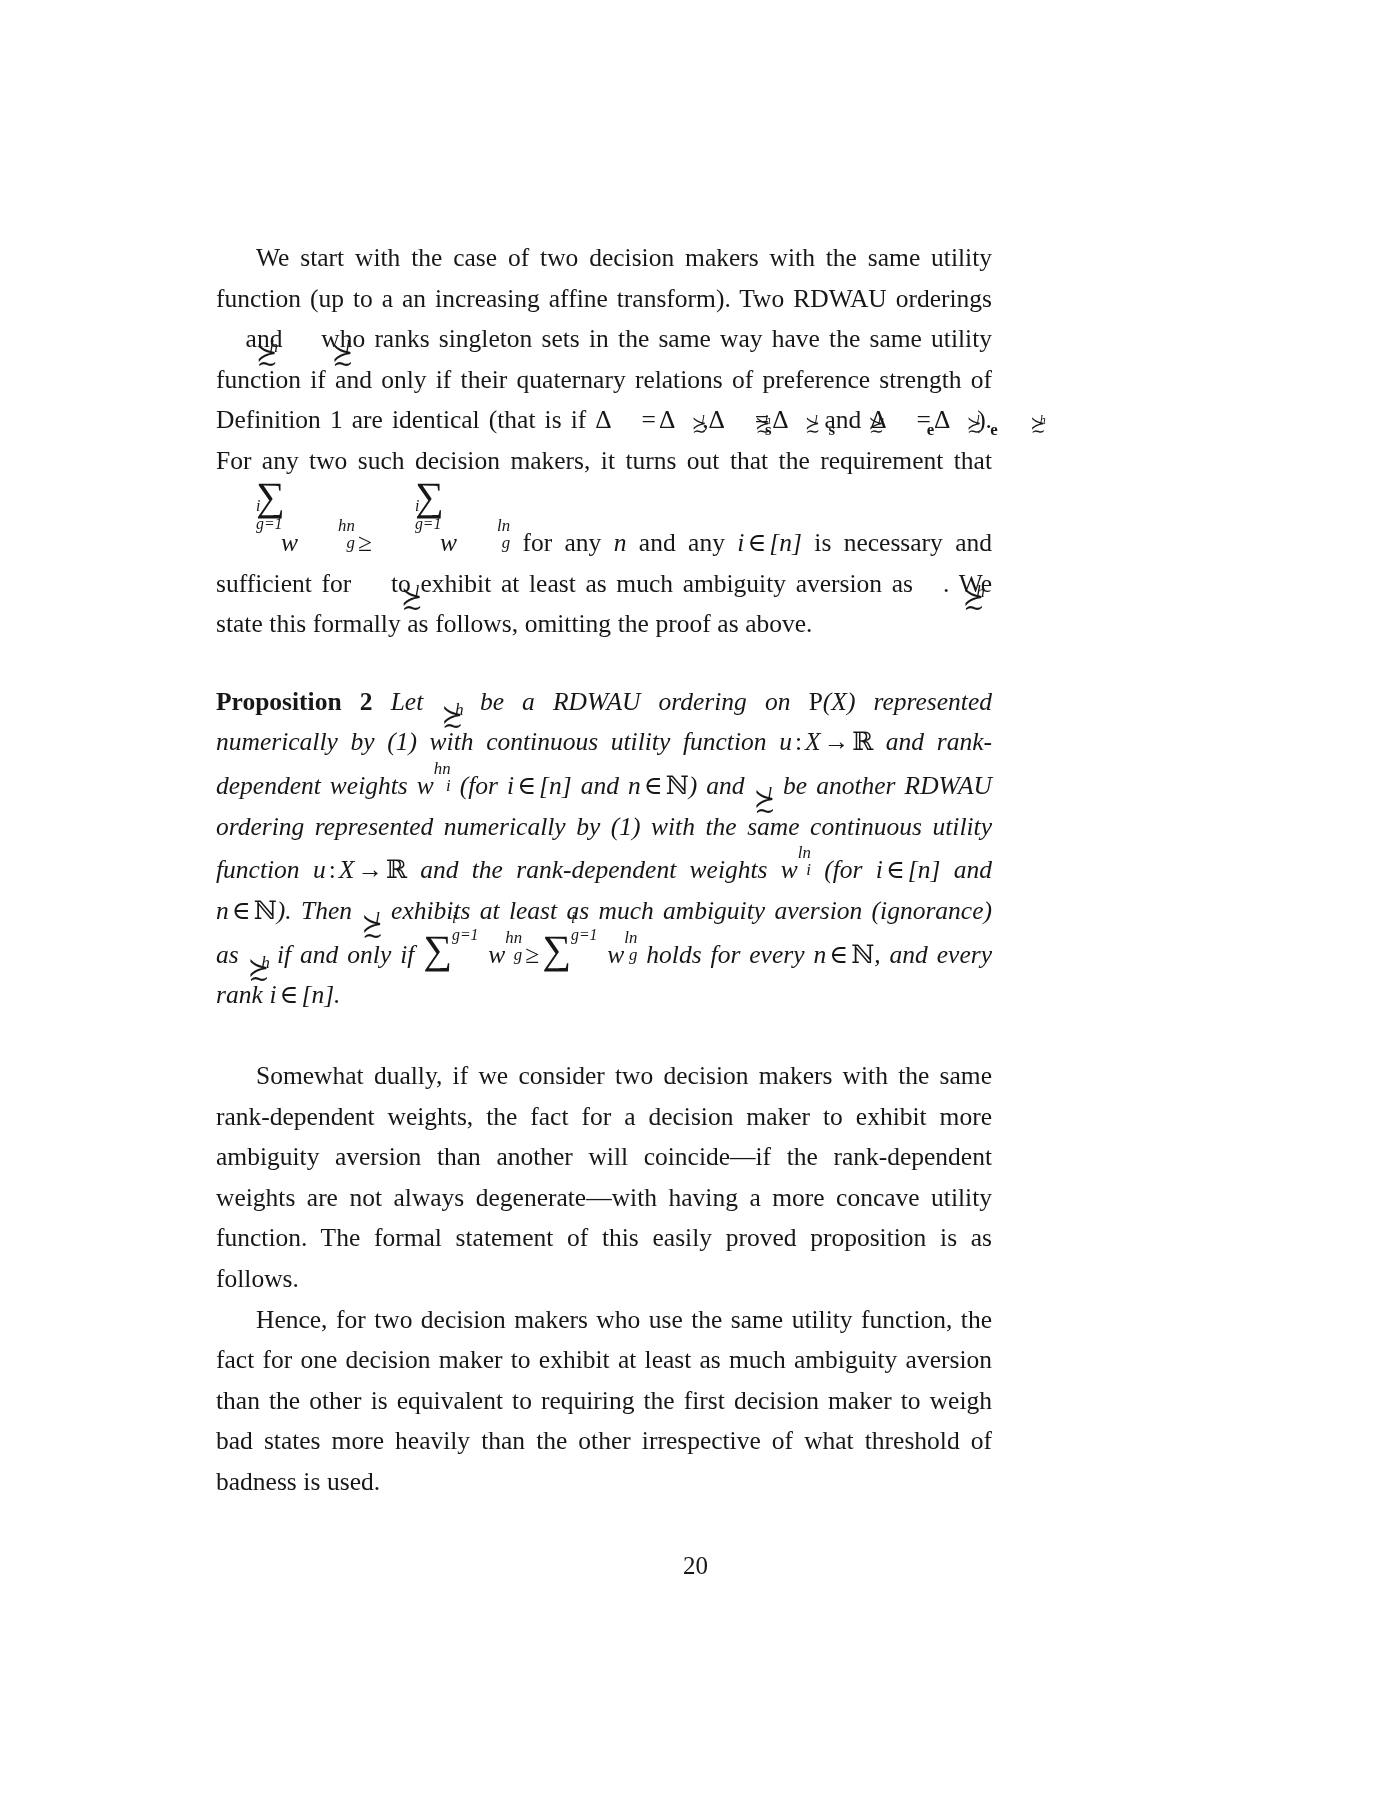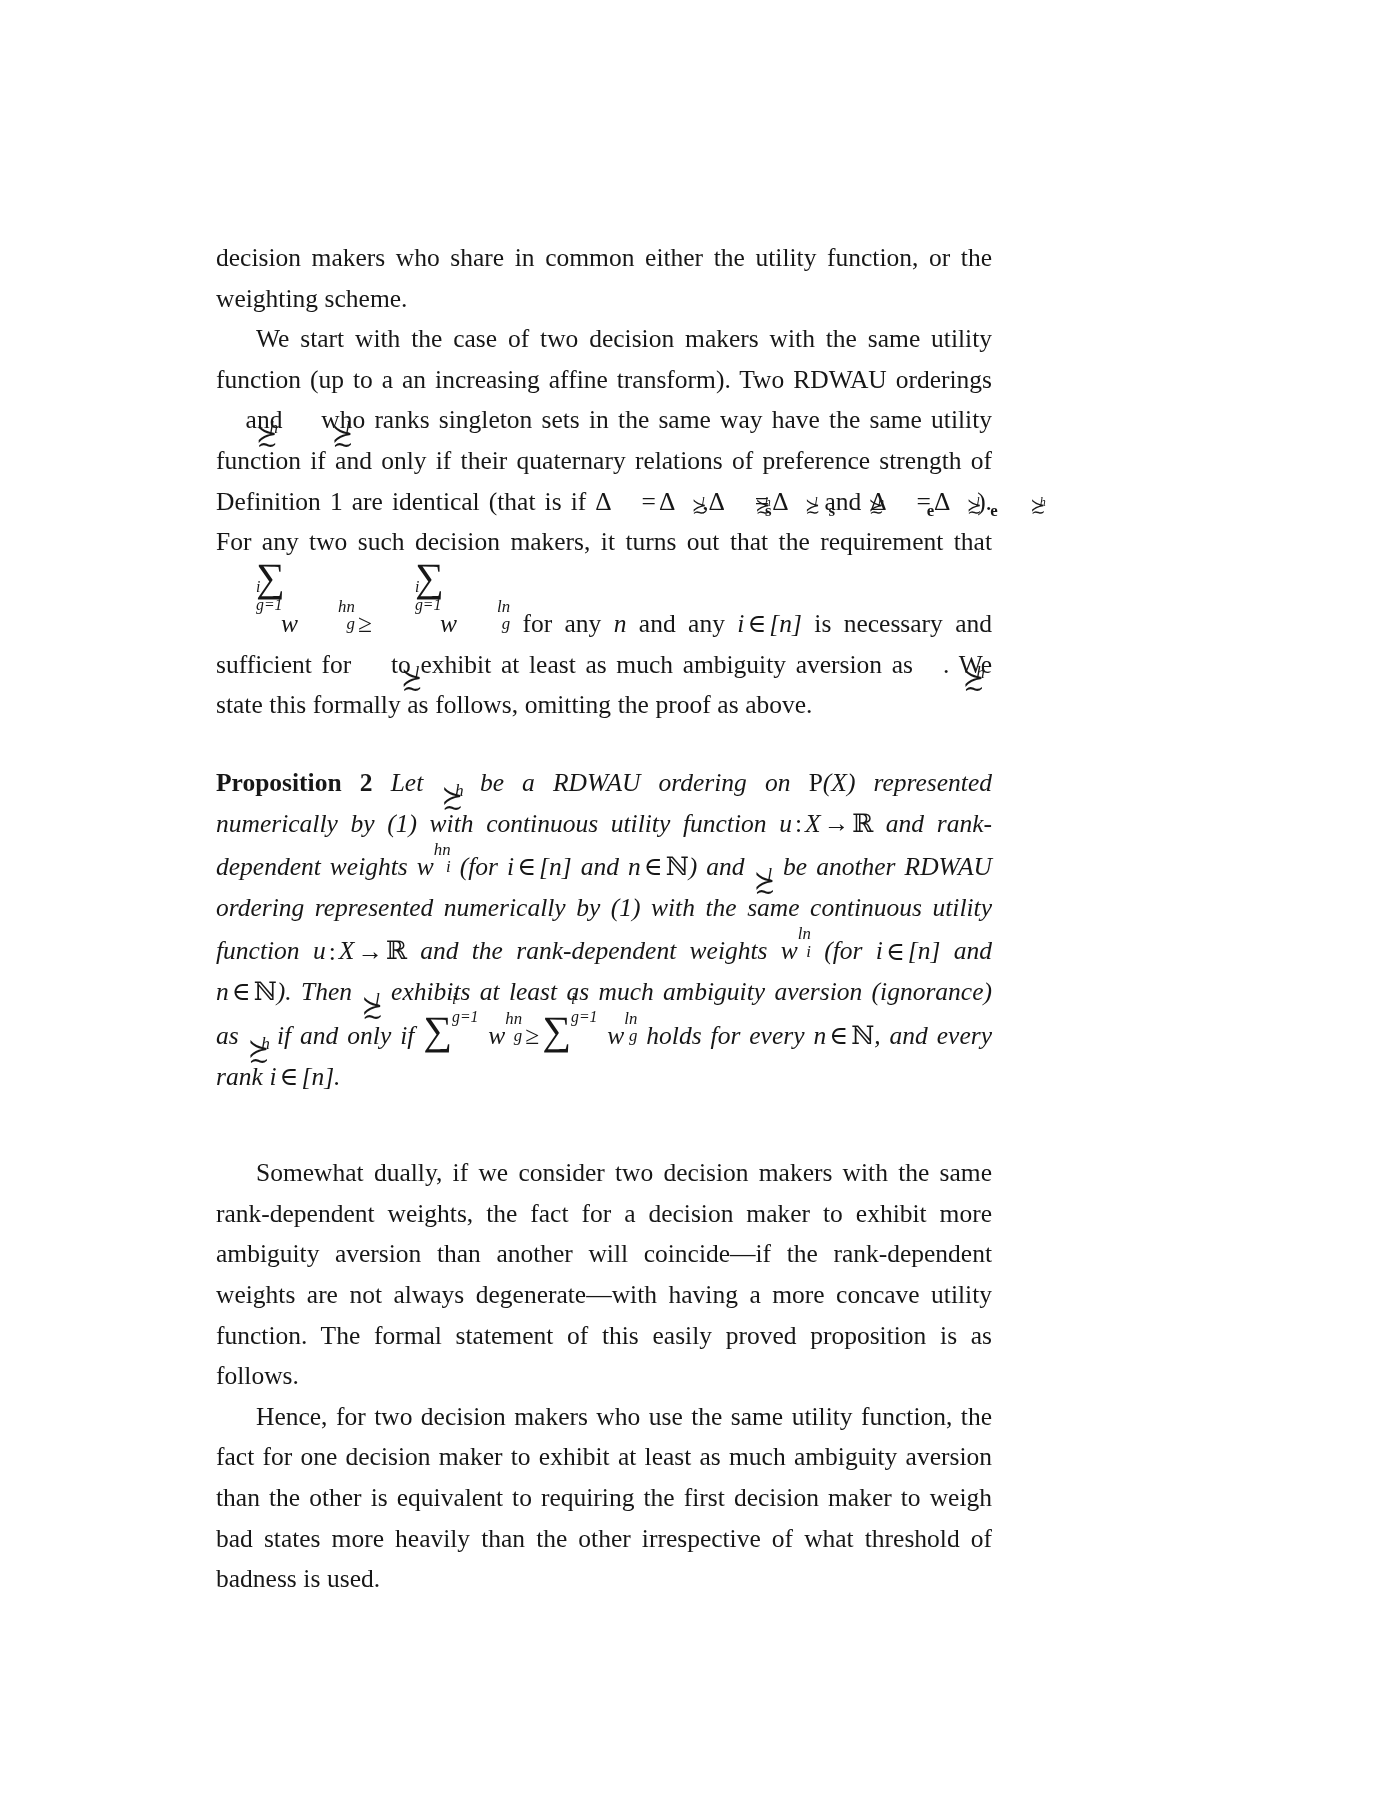--- a/index.html
+++ b/index.html
@@ -31,21 +31,21 @@
     text-align: justify;
     text-justify: inter-word;
     hyphens: none;
     word-spacing: 0.01em;
   }
   p.indent { text-indent: 40px; }
   p.noindent { text-indent: 0; }
 
   .prop-block {
     margin-top: 37px;
-    margin-bottom: 16px;
+    margin-bottom: 0;
   }
   .prop-block p {
     font-style: italic;
     text-align: justify;
   }
   .prop-head {
     font-style: normal;
     font-weight: bold;
     font-family: "Liberation Serif", "DejaVu Serif", serif;
   }
@@ -154,29 +154,29 @@
     font-family: "Liberation Serif", "DejaVu Serif", serif;
     color: #171717;
   }
 </style>
 </head>
 <body>
 
 <div class="page">
   <div class="content">
 
-    <p class="noindent">decision makers who share in common either the utility function, or the weighting scheme.</p>
 
     <p class="indent"><span>We start with the case of two decision makers with the same utility function (up to a an increasing affine transform). Two RDWAU orderings </span><span class="succsim"><span class="s1">≻</span><span class="s2">∼</span><span class="sup">h</span></span><span> and </span><span class="succsim"><span class="s1">≻</span><span class="s2">∼</span><span class="sup">l</span></span><span> who ranks singleton sets in the same way have the same utility function if and only if their quaternary relations of preference strength of Definition 1 are identical (that is if </span><span class="mathup">Δ</span><span class="deltaidx"><span class="ss"><span class="succsim"><span class="s1">≻</span><span class="s2">∼</span><span class="sup">l</span></span></span></span><span class="op">=</span><span class="mathup">Δ</span><span class="deltaidx"><span class="ss"><span class="succsim"><span class="s1">≻</span><span class="s2">∼</span><span class="sup">h</span></span></span></span><span class="mathup">,</span><span class="mathup">Δ</span><span class="deltaidx"><span class="ss"><span class="succsim"><span class="s1">≻</span><span class="s2">∼</span><span class="sup">l</span></span></span><span class="bs">s</span></span><span class="op">=</span><span class="mathup">Δ</span><span class="deltaidx"><span class="ss"><span class="succsim"><span class="s1">≻</span><span class="s2">∼</span><span class="sup">h</span></span></span><span class="bs">s</span></span><span> and </span><span class="mathup">Δ</span><span class="deltaidx"><span class="ss"><span class="succsim"><span class="s1">≻</span><span class="s2">∼</span><span class="sup">l</span></span></span><span class="bs">e</span></span><span class="op">=</span><span class="mathup">Δ</span><span class="deltaidx"><span class="ss"><span class="succsim"><span class="s1">≻</span><span class="s2">∼</span><span class="sup">h</span></span></span><span class="bs">e</span></span><span>). For any two such decision makers, it turns out that the requirement that </span><span class="bigsum"><span class="sig">∑</span><span class="lim"><span class="up">i</span><span class="dn">g=1</span></span></span><span class="math">w</span><span class="subsup"><span class="up">hn</span><span class="dn">g</span></span><span class="op">≥</span><span class="bigsum"><span class="sig">∑</span><span class="lim"><span class="up">i</span><span class="dn">g=1</span></span></span><span class="math">w</span><span class="subsup"><span class="up">ln</span><span class="dn">g</span></span><span> for any </span><span class="math">n</span><span> and any </span><span class="math">i</span><span class="op">∈</span><span class="math">[n]</span><span> is necessary and sufficient for </span><span class="succsim"><span class="s1">≻</span><span class="s2">∼</span><span class="sup">l</span></span><span> to exhibit at least as much ambiguity aversion as </span><span class="succsim"><span class="s1">≻</span><span class="s2">∼</span><span class="sup">h</span></span><span>. We state this formally as follows, omitting the proof as above.</span></p>
 
     <div class="prop-block">
       <p class="noindent"><span class="prop-head">Proposition 2</span><span> Let </span><span class="succsim"><span class="s1">≻</span><span class="s2">∼</span><span class="sup">h</span></span><span> be a RDWAU ordering on </span><span class="mathup">P</span><span class="math">(X)</span><span> represented numerically by (1) with continuous utility function </span><span class="math">u</span><span class="op">:</span><span class="math">X</span><span class="op">→</span><span class="bb">ℝ</span><span> and rank-dependent weights </span><span class="math">w</span><span class="subsup"><span class="up">hn</span><span class="dn">i</span></span><span> (for </span><span class="math">i</span><span class="op">∈</span><span class="math">[n]</span><span> and </span><span class="math">n</span><span class="op">∈</span><span class="bb">ℕ</span><span>) and </span><span class="succsim"><span class="s1">≻</span><span class="s2">∼</span><span class="sup">l</span></span><span> be another RDWAU ordering represented numerically by (1) with the same continuous utility function </span><span class="math">u</span><span class="op">:</span><span class="math">X</span><span class="op">→</span><span class="bb">ℝ</span><span> and the rank-dependent weights </span><span class="math">w</span><span class="subsup"><span class="up">ln</span><span class="dn">i</span></span><span> (for </span><span class="math">i</span><span class="op">∈</span><span class="math">[n]</span><span> and </span><span class="math">n</span><span class="op">∈</span><span class="bb">ℕ</span><span>). Then </span><span class="succsim"><span class="s1">≻</span><span class="s2">∼</span><span class="sup">l</span></span><span> exhibits at least as much ambiguity aversion (ignorance) as </span><span class="succsim"><span class="s1">≻</span><span class="s2">∼</span><span class="sup">h</span></span><span> if and only if </span><span class="bigsum"><span class="sig">∑</span><span class="lim"><span class="up">i</span><span class="dn">g=1</span></span></span><span class="math">w</span><span class="subsup"><span class="up">hn</span><span class="dn">g</span></span><span class="op">≥</span><span class="bigsum"><span class="sig">∑</span><span class="lim"><span class="up">i</span><span class="dn">g=1</span></span></span><span class="math">w</span><span class="subsup"><span class="up">ln</span><span class="dn">g</span></span><span> holds for every </span><span class="math">n</span><span class="op">∈</span><span class="bb">ℕ</span><span>, and every rank </span><span class="math">i</span><span class="op">∈</span><span class="math">[n]</span><span>.</span></p>
     </div>
 
     <div class="gap-after-prop"></div>
 
     <p class="indent">Somewhat dually, if we consider two decision makers with the same rank-dependent weights, the fact for a decision maker to exhibit more ambiguity aversion than another will coincide—if the rank-dependent weights are not always degenerate—with having a more concave utility function. The formal statement of this easily proved proposition is as follows.</p>
 
     <p class="indent">Hence, for two decision makers who use the same utility function, the fact for one decision maker to exhibit at least as much ambiguity aversion than the other is equivalent to requiring the first decision maker to weigh bad states more heavily than the other irrespective of what threshold of badness is used.</p>
 
   </div>
 
+  <div class="pagenum">20</div>
 </div>
 
 </body></html>

